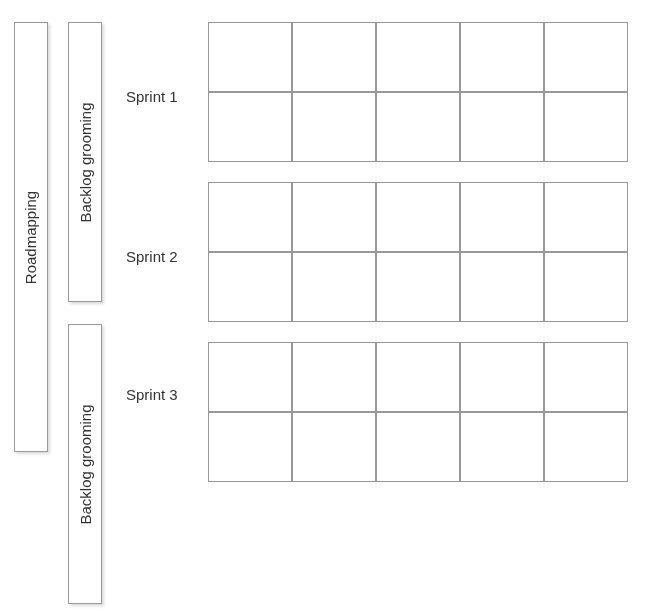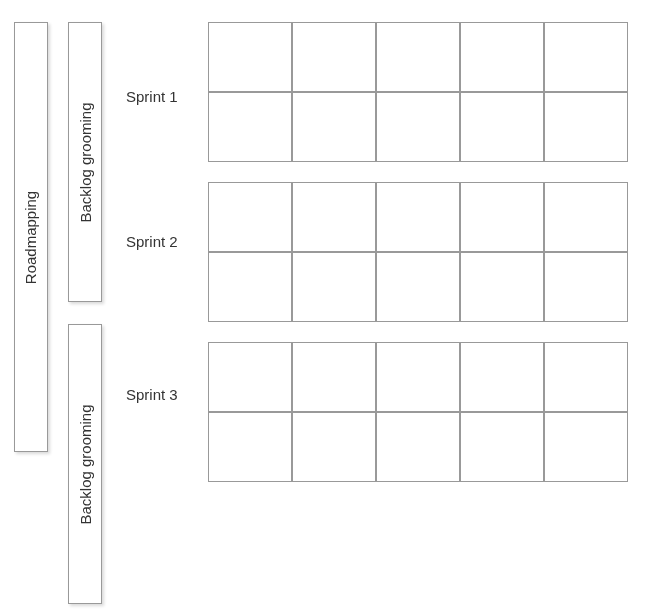--- a/index.html
+++ b/index.html
@@ -42,21 +42,21 @@
     .grid .cell {
       border: 1px solid #999;
       background: #fff;
     }
     
     #roadmapping { left: 14px; top: 22px; width: 34px; height: 430px; }
     #backlog1    { left: 68px; top: 22px; width: 34px; height: 280px; }
     #backlog2    { left: 68px; top: 324px; width: 34px; height: 280px; }
 
     #sprint1-label { left: 126px; top: 88px; }
-    #sprint2-label { left: 126px; top: 233px; }
+    #sprint2-label { left: 126px; top: 248px; }
     #sprint3-label { left: 126px; top: 386px; }
 
     #grid1 { left: 208px; top: 22px; }
     #grid2 { left: 208px; top: 182px; }
     #grid3 { left: 208px; top: 342px; }
   </style>
 </head>
 <body>
 
 <div id="roadmapping" class="vbox">

